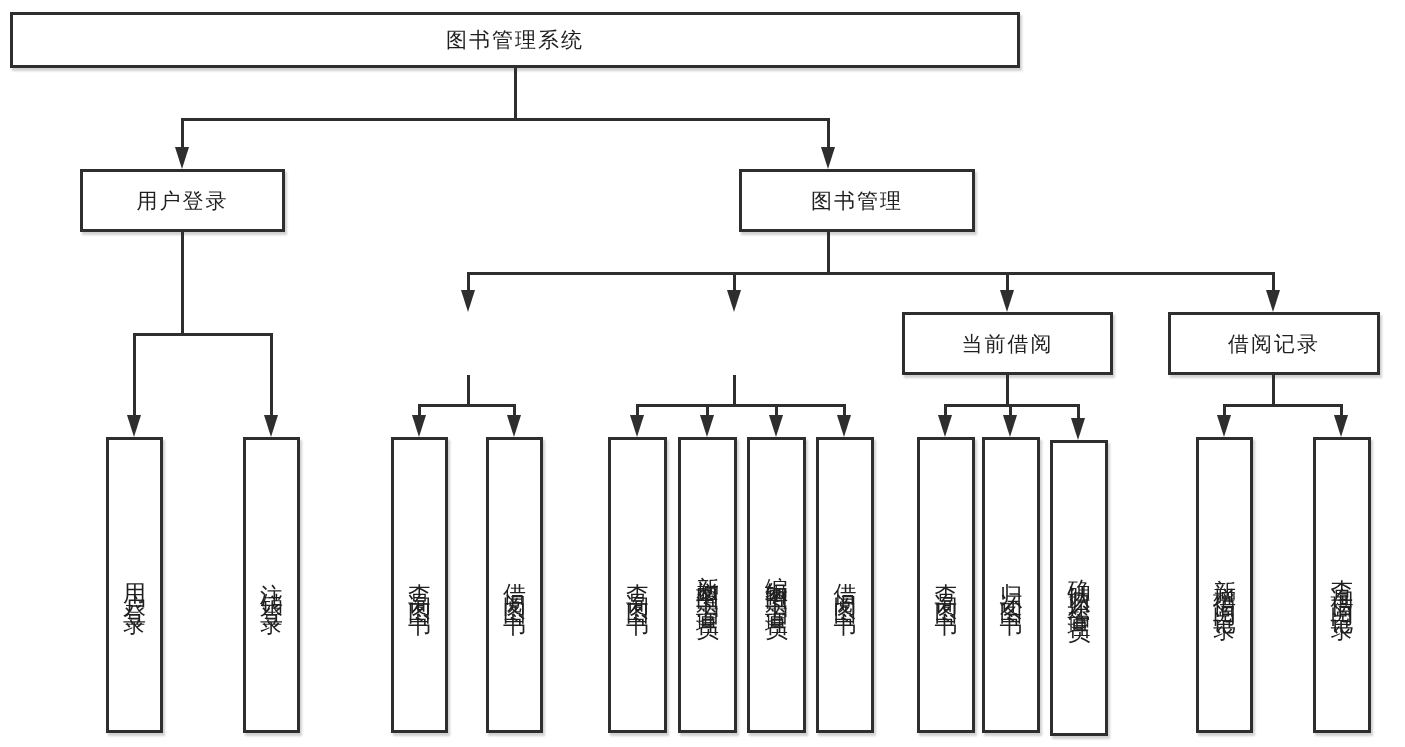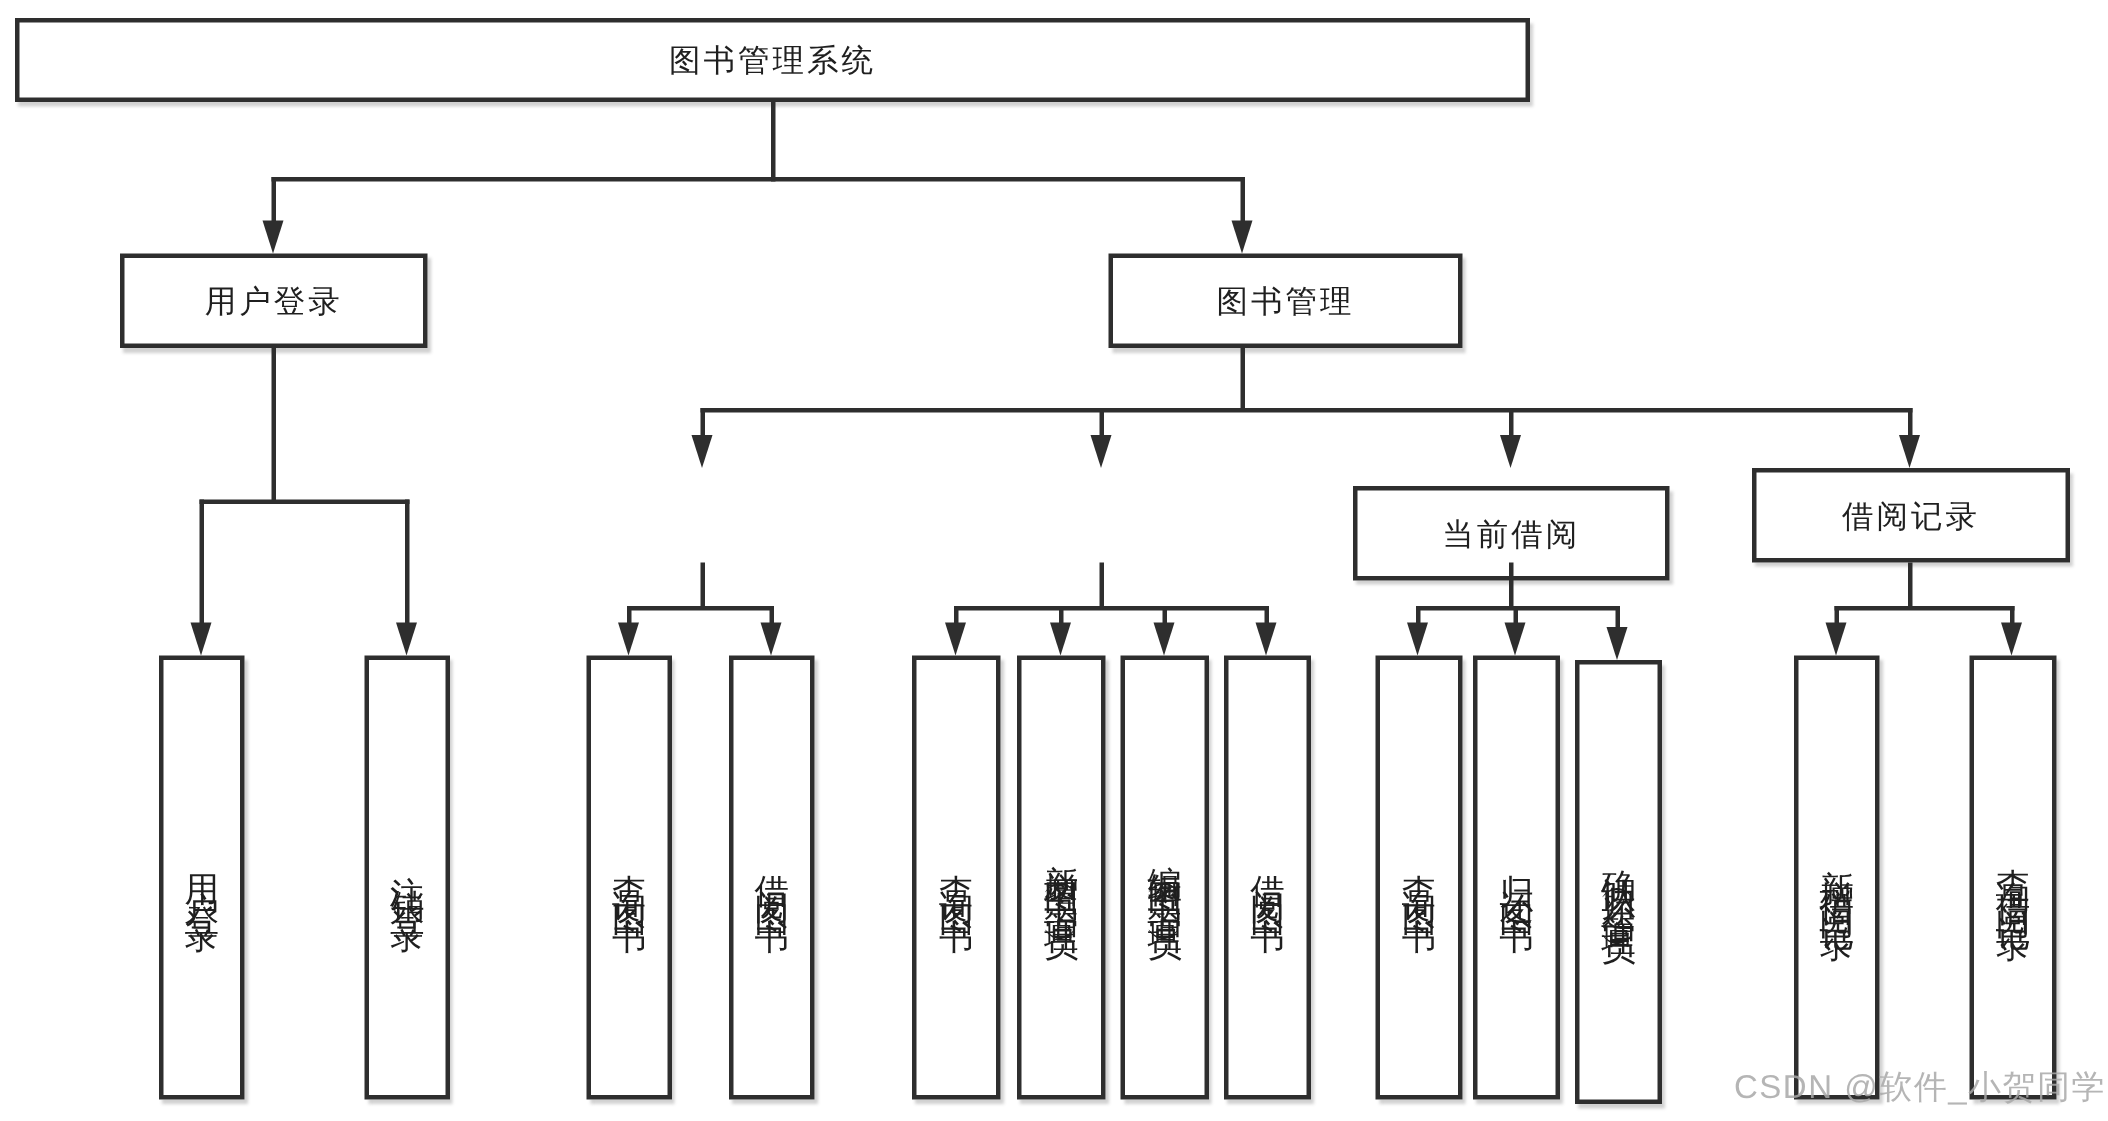--- a/index.html
+++ b/index.html
@@ -60,21 +60,21 @@
     <span>图书管理系统</span>
   </div>
 
   <div class="node hnode" style="left:80px; top:169px; width:205px; height:63px;">
     <span>用户登录</span>
   </div>
   <div class="node hnode" style="left:711px; top:169px; width:236px; height:63px;margin-left:28px;">
     <span>图书管理</span>
   </div>
 
-  <div class="node hnode" style="left:902px; top:324px; width:211px; height:63px;">
+  <div class="node hnode" style="left:902px; top:312px; width:211px; height:63px;">
     <span>当前借阅</span>
   </div>
   <div class="node hnode" style="left:1168px; top:312px; width:212px; height:63px;">
     <span>借阅记录</span>
   </div>
 
   <div class="node vnode" style="left:106px; top:437px; width:57px; height:296px;">
     <span>用户登录</span>
   </div>
   <div class="node vnode" style="left:243px; top:437px; width:57px; height:296px;">
@@ -170,15 +170,14 @@
   <div class="v" style="left:1077px; top:404px; height:15px;"></div>
   <div class="arr" style="left:1071px; top:418px;"></div>
 
   <div class="v" style="left:1272px; top:375px; height:31px;"></div>
   <div class="h" style="left:1223px; top:404px; width:120px;"></div>
   <div class="v" style="left:1223px; top:404px; height:13px;"></div>
   <div class="arr" style="left:1217px; top:415px;"></div>
   <div class="v" style="left:1340px; top:404px; height:13px;"></div>
   <div class="arr" style="left:1334px; top:415px;"></div>
 
-  <div class="watermark">CSDN @软件_小贺同学</div>
 
 </div>
 
 </body></html>

